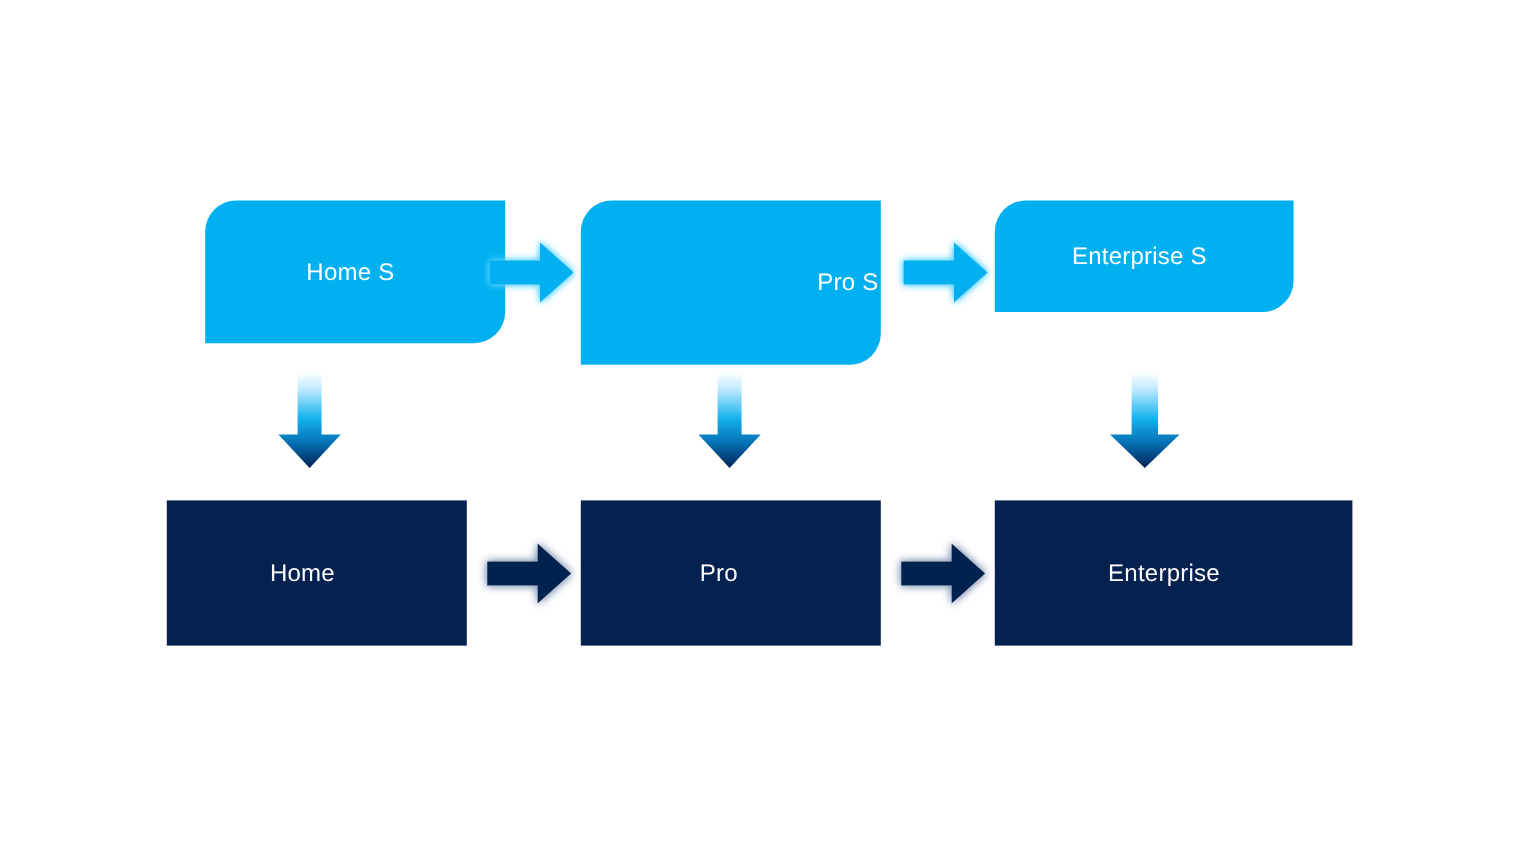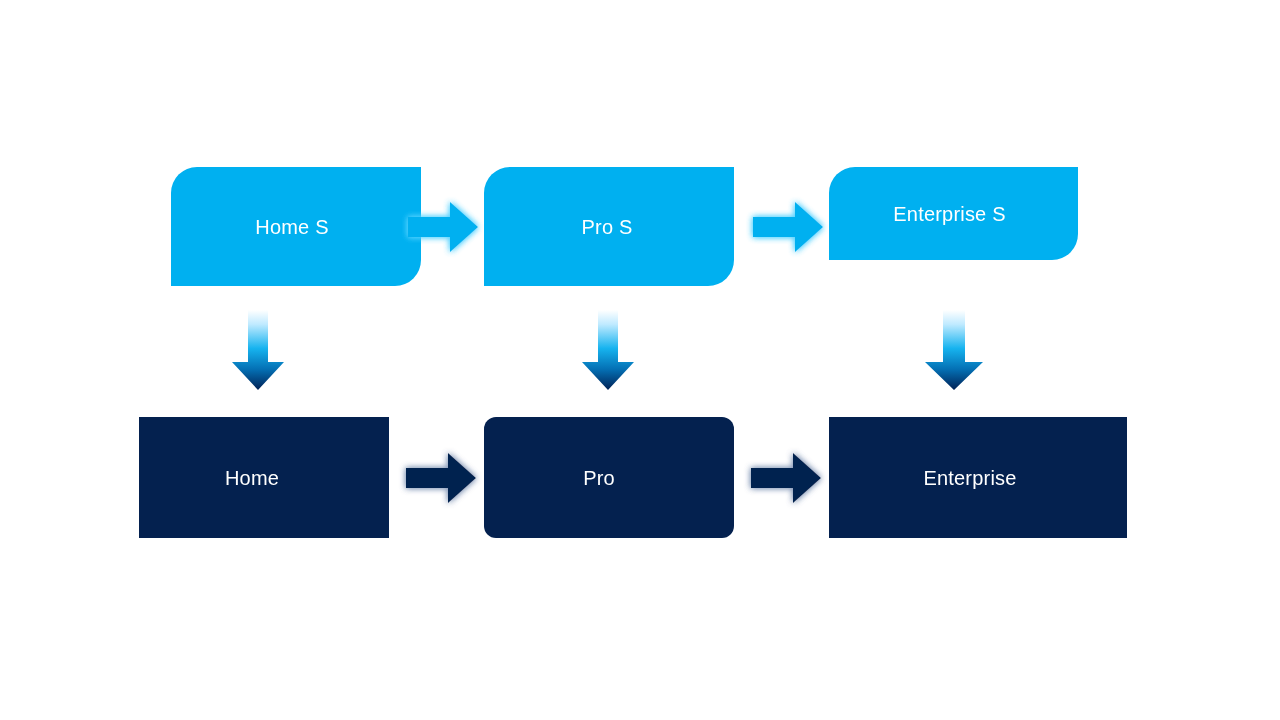--- a/index.html
+++ b/index.html
@@ -93,21 +93,21 @@
             <feMergeNode in="g"></feMergeNode>
             <feMergeNode in="g"></feMergeNode>
             <feMergeNode in="SourceGraphic"></feMergeNode>
           </feMerge>
         </filter>
       </defs>
       <path d="M2,18 L44,18 L44,3 L72,28 L44,53 L44,38 L2,38 Z" fill="#00b0f0" filter="url(#glowLight)"></path>
     </svg>
   </div>
 
-  <div class="node node-top" style="left:484px; top:167px; width:250px; height:119px;">
+  <div class="node node-top" style="left:484px; top:167px; width:250px; height:137px;justify-content:flex-end;">
     <span class="node-label" style="transform: translate(-2px, 0);">Pro S</span>
   </div>
 
   <div class="h-arrow" style="left:751px; top:199px;">
     <svg viewBox="0 0 74 56" xmlns="http://www.w3.org/2000/svg" aria-hidden="true">
       <defs>
         <filter id="glowLight2" x="-40%" y="-40%" width="180%" height="180%">
           <feGaussianBlur in="SourceAlpha" stdDeviation="3.2" result="b"></feGaussianBlur>
           <feFlood flood-color="#55d2ff" flood-opacity="0.95" result="c"></feFlood>
           <feComposite in="c" in2="b" operator="in" result="g"></feComposite>
@@ -186,21 +186,21 @@
             <feMergeNode in="g"></feMergeNode>
             <feMergeNode in="g"></feMergeNode>
             <feMergeNode in="SourceGraphic"></feMergeNode>
           </feMerge>
         </filter>
       </defs>
       <path d="M2,18 L44,18 L44,3 L72,28 L44,53 L44,38 L2,38 Z" fill="#04214f" filter="url(#glowDark)"></path>
     </svg>
   </div>
 
-  <div class="node node-bottom" style="left:484px; top:417px; width:250px; height:121px;border-radius:12px;">
+  <div class="node node-bottom" style="left:484px; top:417px; width:250px; height:121px;">
     <span class="node-label" style="transform: translate(-10px, 0);">Pro</span>
   </div>
 
   <div class="h-arrow" style="left:749px; top:450px;">
     <svg viewBox="0 0 74 56" xmlns="http://www.w3.org/2000/svg" aria-hidden="true">
       <defs>
         <filter id="glowDark2" x="-45%" y="-45%" width="190%" height="190%">
           <feGaussianBlur in="SourceAlpha" stdDeviation="3.4" result="b"></feGaussianBlur>
           <feFlood flood-color="#7f93b4" flood-opacity="0.85" result="c"></feFlood>
           <feComposite in="c" in2="b" operator="in" result="g"></feComposite>

